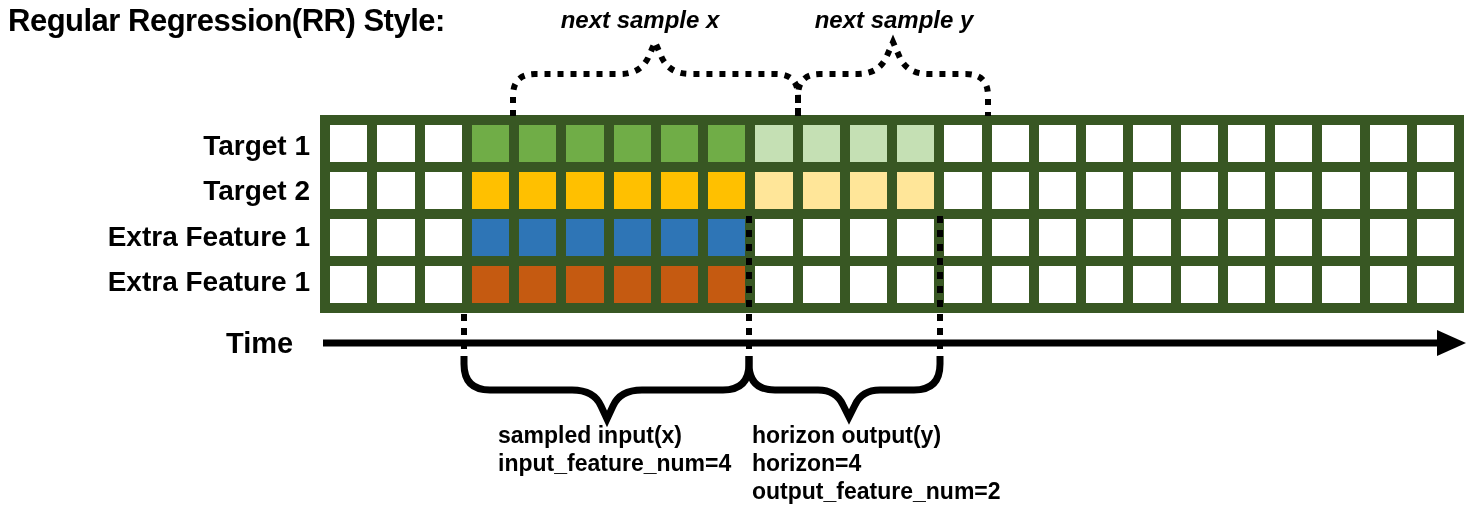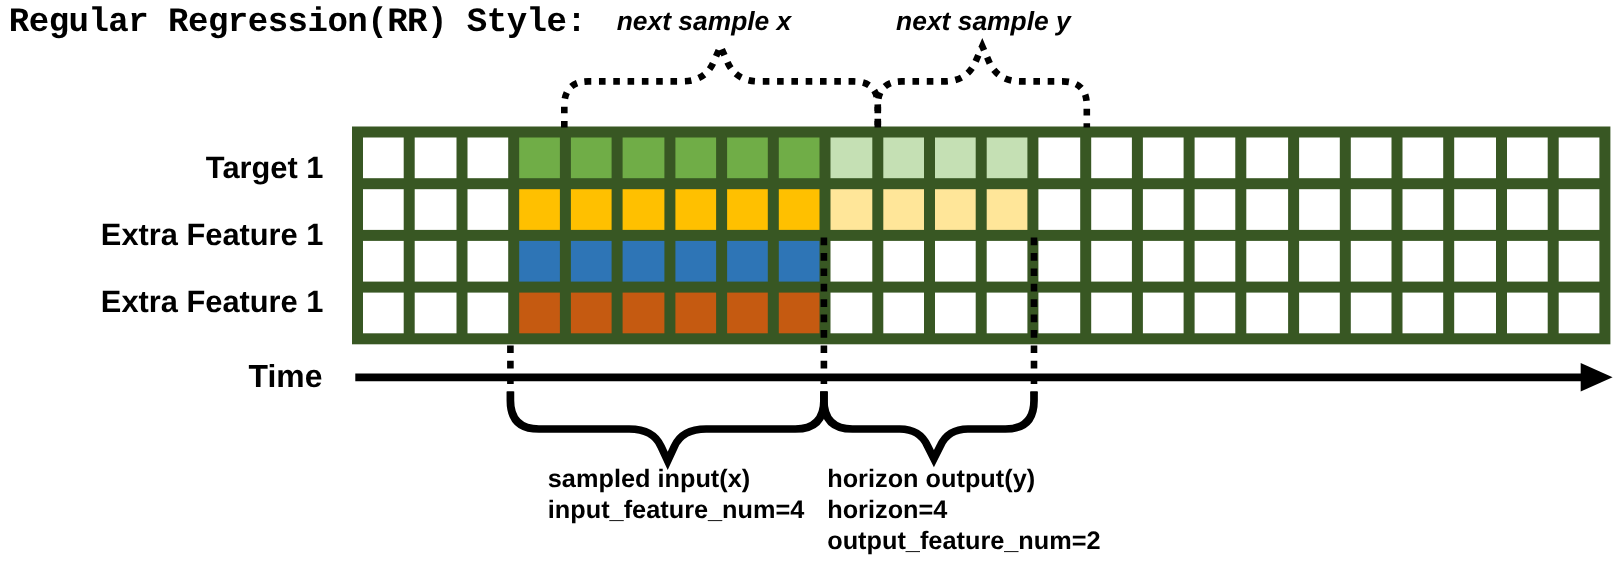--- a/index.html
+++ b/index.html
@@ -1,32 +1,32 @@
 <!DOCTYPE html>
 <html><head>
 <meta charset="utf-8">
 <style>
   html,body{margin:0;padding:0;background:#fff;}
   #stage{
     position:relative;width:1476px;height:516px;background:#fff;overflow:hidden;
     font-family:"Liberation Sans","DejaVu Sans",sans-serif;color:#000;
   }
   .title{
-    position:absolute;left:8px;top:3px;font-size:31px;font-weight:bold;letter-spacing:-0.5px;font-family:Liberation Mono, monospace;
+    position:absolute;left:8px;top:3px;font-size:31px;font-weight:bold;letter-spacing:-0.5px;
   }
   .next-label{
     position:absolute;top:6px;font-size:24px;font-style:italic;font-weight:600;
     transform:translateX(-50%);white-space:nowrap;
   }
   #next-x{left:640px;}
   #next-y{left:894px;}
   .row-labels{
     position:absolute;left:0;top:115px;width:310px;height:198px;
     display:flex;flex-direction:column;justify-content:space-between;
-    padding:8px 16px;box-sizing:border-box;
+    padding:8px 0;box-sizing:border-box;
   }
   .row-label{
     flex:1;display:flex;align-items:center;justify-content:flex-end;
     font-size:28px;font-weight:bold;white-space:nowrap;
   }
   #grid{
     position:absolute;left:320px;top:115px;width:1144px;height:198px;
     display:grid;gap:10px;padding:10px;box-sizing:border-box;
     grid-template-columns:repeat(24,1fr);grid-auto-rows:1fr;
   }
@@ -46,20 +46,21 @@
 
 <div id="stage">
 
   <div class="title">Regular Regression(RR) Style:</div>
 
   <div id="next-x" class="next-label">next sample x</div>
   <div id="next-y" class="next-label">next sample y</div>
 
   <div class="row-labels">
     <div class="row-label">Target 1</div>
+    <div class="row-label">Target 2</div>
     <div class="row-label">Extra Feature 1</div>
     <div class="row-label">Extra Feature 1</div>
   </div>
 
   <div id="grid" style="background: rgb(56, 87, 35); grid-template-columns: repeat(24, 1fr);">
       <div class="cell" style="background: rgb(255, 255, 255);"></div>
       <div class="cell" style="background: rgb(255, 255, 255);"></div>
       <div class="cell" style="background: rgb(255, 255, 255);"></div>
       <div class="cell" style="background: rgb(112, 173, 71);"></div>
       <div class="cell" style="background: rgb(112, 173, 71);"></div>

